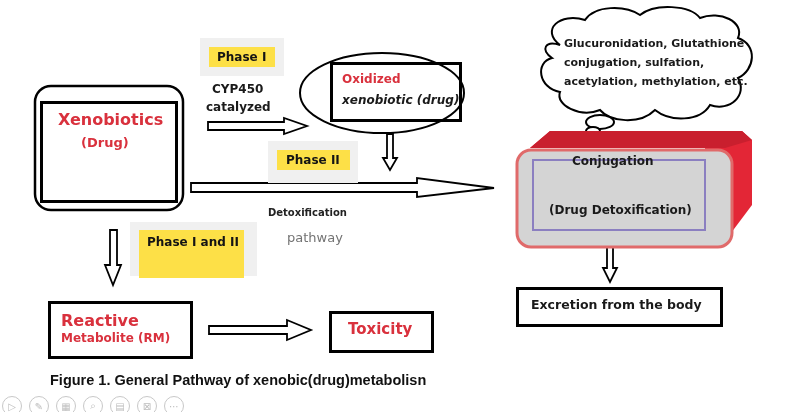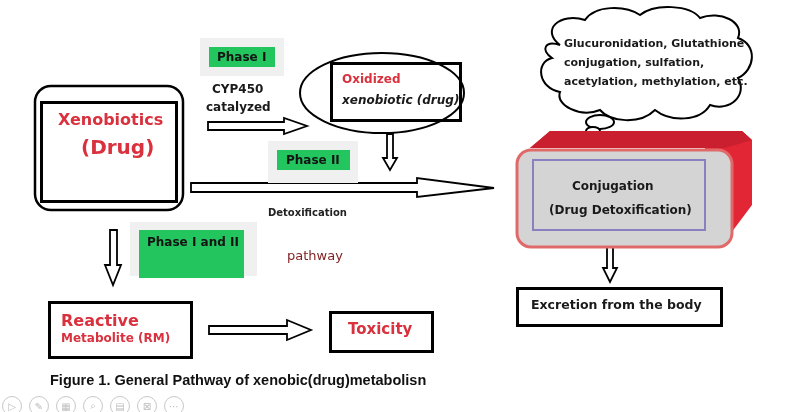--- a/index.html
+++ b/index.html
@@ -2,21 +2,21 @@
 <html><head>
   <meta charset="utf-8">
   <style>
     html, body { margin: 0; padding: 0; }
     body { width: 800px; height: 412px; background: #ffffff; position: relative; overflow: hidden; font-family: "DejaVu Sans", "Liberation Sans", sans-serif; }
     svg.layer { position: absolute; left: 0; top: 0; }
     .lbl { position: absolute; font-weight: bold; white-space: nowrap; }
     .red { color: #d9313d; }
     .dark { color: #1a1a1a; }
     .phase-card { position: absolute; background: #f0f0f0; }
-    .phase-tag { position: absolute; background: #22c55e; color: #141414; font-weight: bold; font-size: 12px; line-height: 20px; }
+    .phase-tag { position: absolute; background: #fde047; color: #141414; font-weight: bold; font-size: 12px; line-height: 20px; }
     .box { position: absolute; border: 3px solid #000; background: #fff; box-sizing: border-box; }
     .caption { position: absolute; left: 50px; top: 372px; font-family: "Liberation Sans", sans-serif; font-weight: bold; font-size: 14.5px; color: #111; white-space: nowrap; }
     .toolbar { position: absolute; left: 2px; top: 396px; display: flex; gap: 7px; }
     .tb-btn { width: 20px; height: 20px; border-radius: 50%; border: 1px solid #c8c8c8; box-sizing: border-box; color: #bdbdbd; font-size: 10px; display: flex; align-items: center; justify-content: center; }
   </style>
 </head>
 <body>
 
 <svg class="layer" width="800" height="412" viewBox="0 0 800 412">
 
@@ -57,53 +57,53 @@
   <g>
     <polygon points="530,148 550,131 742,131 752,140 752,205 722,245 705,245 705,148" fill="#e32636"></polygon>
     <polygon points="530,148 550,131 742,131 752,140 725,148" fill="#c91f2e"></polygon>
     <rect x="517" y="150" width="215" height="97" rx="14" ry="14" fill="#d4d4d4" stroke="#e06a6a" stroke-width="3"></rect>
     <rect x="533" y="160" width="172" height="70" fill="none" stroke="#8b7fc0" stroke-width="2"></rect>
   </g>
 </svg>
 
 <div class="box" style="left:40px;top:101px;width:138px;height:102px;border-width:3px;"></div>
 <div class="lbl red" style="left:58px;top:110px;font-size:16px;">Xenobiotics</div>
-<div class="lbl red" style="left:81px;top:135px;font-size:20px;">(Drug)</div>
+<div class="lbl red" style="left:81px;top:135px;font-size:13px;">(Drug)</div>
 
 <div class="phase-card" style="left:200px;top:38px;width:84px;height:38px;"></div>
 <div class="phase-tag" style="left:209px;top:47px;width:58px;padding-left:8px;">Phase I</div>
 
 <div class="lbl dark" style="left:212px;top:82px;font-size:12px;">CYP450</div>
 <div class="lbl dark" style="left:206px;top:100px;font-size:12px;">catalyzed</div>
 
 <div class="box" style="left:330px;top:62px;width:132px;height:60px;background:transparent;"></div>
 <div class="lbl red" style="left:342px;top:72px;font-size:12px;">Oxidized</div>
 <div class="lbl dark" style="left:342px;top:93px;font-size:12px;font-style:italic;">xenobiotic (drug)</div>
 
 <div class="phase-card" style="left:268px;top:141px;width:90px;height:42px;"></div>
 <div class="phase-tag" style="left:277px;top:150px;width:64px;padding-left:9px;">Phase II</div>
 
 <div class="lbl" style="left:268px;top:207px;font-size:10px;font-weight:bold;color:#222;">Detoxification</div>
-<div class="lbl" style="left:287px;top:248px;font-size:13px;font-weight:normal;color:#7f1d1d;">pathway</div>
+<div class="lbl" style="left:287px;top:230px;font-size:13px;font-weight:normal;color:#737373;">pathway</div>
 
 <div class="phase-card" style="left:130px;top:222px;width:127px;height:54px;"></div>
 <div class="phase-tag" style="left:139px;top:230px;width:97px;height:48px;padding-left:8px;line-height:24px;">Phase I and II</div>
 
 <div class="box" style="left:48px;top:301px;width:145px;height:58px;"></div>
 <div class="lbl red" style="left:61px;top:311px;font-size:16px;">Reactive</div>
 <div class="lbl red" style="left:61px;top:331px;font-size:12px;">Metabolite (RM)</div>
 
 <div class="box" style="left:329px;top:311px;width:105px;height:42px;"></div>
 <div class="lbl red" style="left:348px;top:320px;font-size:15px;">Toxicity</div>
 
 <div class="lbl dark" style="left:564px;top:37px;font-size:11px;">Glucuronidation, Glutathione</div>
 <div class="lbl dark" style="left:564px;top:56px;font-size:11px;">conjugation, sulfation,</div>
 <div class="lbl dark" style="left:564px;top:75px;font-size:11px;">acetylation, methylation, etc.</div>
 
-<div class="lbl dark" style="left:572px;top:179px;font-size:12px;">Conjugation</div>
+<div class="lbl dark" style="left:572px;top:154px;font-size:12px;">Conjugation</div>
 <div class="lbl dark" style="left:549px;top:203px;font-size:12px;">(Drug Detoxification)</div>
 
 <div class="box" style="left:516px;top:287px;width:207px;height:40px;"></div>
 <div class="lbl dark" style="left:531px;top:297px;font-size:12.5px;">Excretion from the body</div>
 
 <div class="caption">Figure 1. General Pathway of xenobic(drug)metabolisn</div>
 
 <div class="toolbar">
   <div class="tb-btn">▷</div>
   <div class="tb-btn">✎</div>

